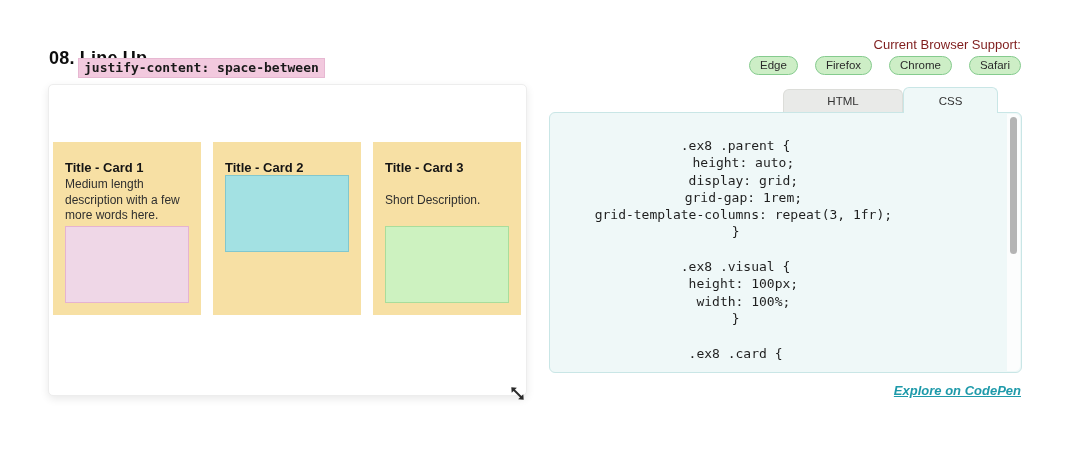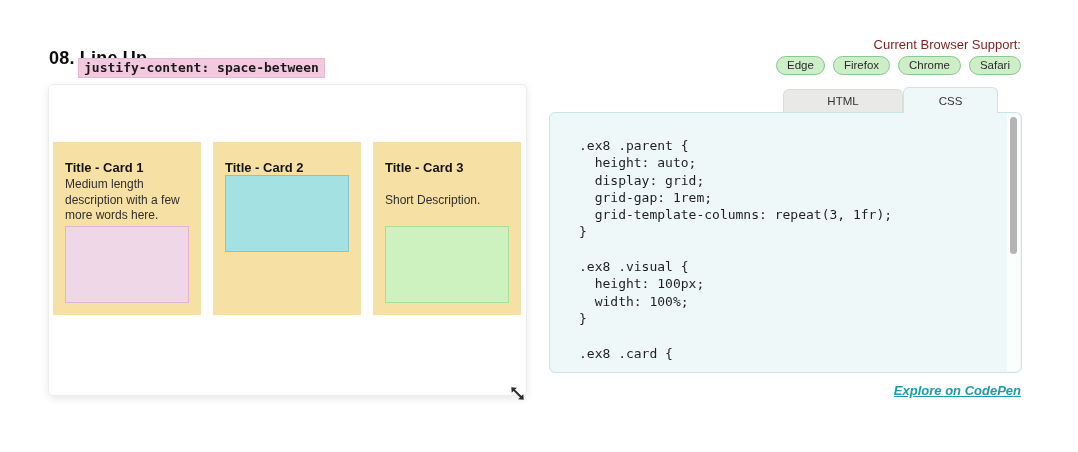--- a/index.html
+++ b/index.html
@@ -5,41 +5,41 @@
   * { box-sizing: border-box; margin: 0; padding: 0; }
   html, body { width: 1078px; height: 452px; background: #ffffff; overflow: hidden; }
   body { font-family: "Liberation Sans", sans-serif; position: relative; }
   .page { position: absolute; inset: 0; }
 
   
   .page-title { position: absolute; left: 49px; top: 35px; font-size: 18px; font-weight: 700; color: #0d0d0d; letter-spacing: .2px; margin-top: 13px; }
   .snippet { position: absolute; left: 78px; top: 58px; font-family: "DejaVu Sans Mono", monospace; font-size: 13px; font-weight: 700; color: #1a1a1a; background: #f2c9de; border: 1px solid #e7b8d2; padding: 1px 5px 2px; }
 
   .support-label { position: absolute; top: 37px; right: 57px; font-size: 13px; color: #7f1d1d; }
-  .badges-row { position: absolute; top: 56px; right: 57px; display: flex; gap: 8px; }
+  .badges-row { position: absolute; top: 56px; right: 57px; display: flex; gap: 17px; }
   .badge { background: #cdeec6; border: 1px solid #85cb8e; border-radius: 10px; padding: 1px 10px 2px; font-size: 11.5px; color: #2b2b2b; line-height: 14px; }
 
   
   .demo-panel { position: absolute; left: 48px; top: 84px; width: 479px; height: 312px; background: #ffffff; border: 1px solid #ededed; border-radius: 5px; box-shadow: 0 3px 8px rgba(0,0,0,0.09); }
   .cards-grid { position: absolute; left: 4px; right: 5px; top: 57px; height: 173px; display: flex; gap: 12px; }
   .card { flex: 1 1 0; background: #f7e0a4; padding: 12px 12px 12px; display: flex; flex-direction: column; }
   .card-title { font-size: 13px; font-weight: 700; color: #141414; margin-top: 6px; }
   .card-desc-wrap { flex: 1 1 auto; display: flex; align-items: center; }
   .card-desc { font-size: 12px; line-height: 15.5px; color: #2f2f2f; }
   .card-visual { height: 77px; width: 100%; border: 1px solid transparent; }
 
   .resize-cursor { position: absolute; left: 510px; top: 386px; width: 15px; height: 15px; cursor: nwse-resize; }
 
   
   .tab { position: absolute; font-size: 11.5px; color: #333; display: flex; align-items: center; justify-content: center; border-radius: 6px 6px 0 0; cursor: pointer; }
   .tab-html { left: 783px; top: 89px; width: 120px; height: 23px; background: #e9eae8; border: 1px solid #dcddd9; border-bottom: none; z-index: 1; }
   .tab-css { left: 903px; top: 87px; width: 95px; height: 26px; background: #eff8f8; border: 1px solid #c9e6e6; border-bottom: none; z-index: 3; }
 
   .code-panel { position: absolute; left: 549px; top: 112px; width: 473px; height: 261px; background: #eff8f8; border: 1px solid #c9e6e6; border-radius: 6px; z-index: 2; overflow: hidden; }
-  .code-block { position: absolute; left: 29px; top: 24px; font-family: "DejaVu Sans Mono", monospace; font-size: 13px; line-height: 17.3px; color: #1f1f1f; white-space: pre; }
+  .code-block { position: absolute; left: 29px; top: 24px; font-family: "DejaVu Sans Mono", monospace; font-size: 13px; line-height: 17.3px; color: #1f1f1f; white-space: pre; text-align: center; }
   .scroll-track { position: absolute; top: 1px; bottom: 1px; right: 1px; width: 13px; background: #fcfdfd; border-radius: 0 5px 5px 0; }
   .scroll-thumb { position: absolute; top: 3px; right: 3px; width: 7px; height: 137px; background: #b4b4b4; border-radius: 4px; }
 
   .codepen-link { position: absolute; top: 383px; right: 57px; font-size: 13px; font-style: italic; font-weight: 600; color: #1e9aaa; text-decoration: underline; cursor: pointer; }
 </style>
 </head>
 <body>
 
 <div class="page">
 

